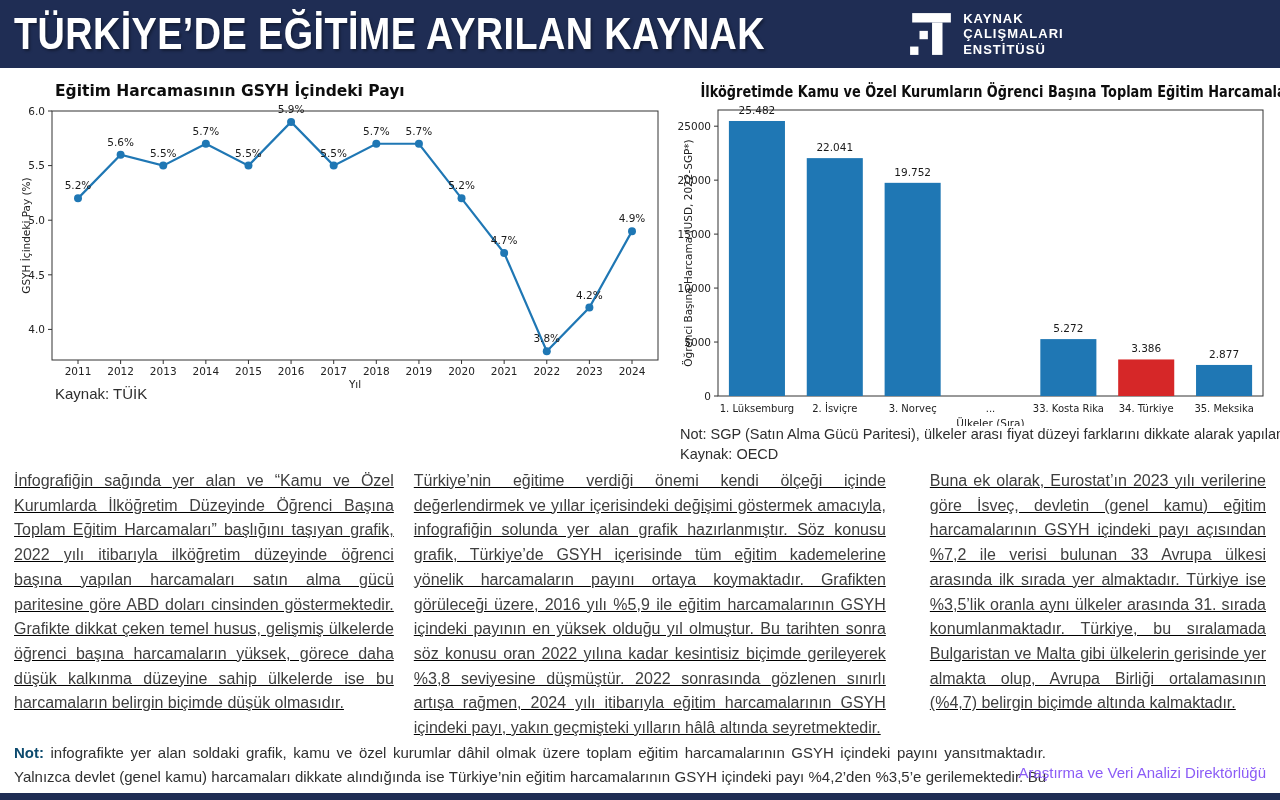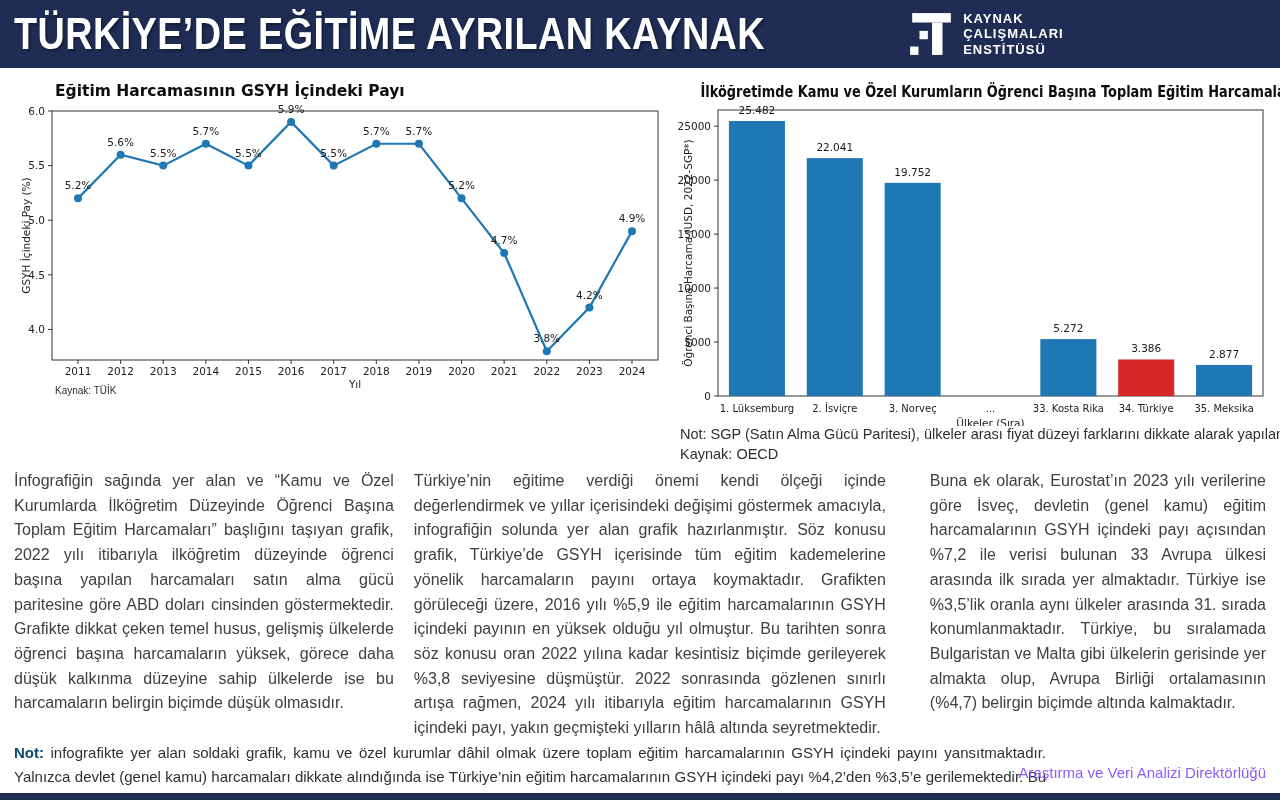--- a/index.html
+++ b/index.html
@@ -19,31 +19,32 @@
     text-shadow:2px 2px 3px rgba(0,0,0,.35);
   }
   .logo{display:flex;align-items:center;gap:9px;margin-right:18px;}
   .logo-text{color:#ffffff;font-size:13px;font-weight:600;letter-spacing:1px;line-height:1.18;}
   
   .chart-section{position:absolute;text-decoration:underline;}
   #lineChartWrap{left:14px;top:78px;width:652px;}
   #barChartWrap{left:668px;top:78px;width:612px;}
   svg text{font-family:"DejaVu Sans","Liberation Sans",sans-serif;}
   .chart-source{
-    position:absolute;left:41px;top:307px;font-size:10px;color:#2e2e2e;
+    position:absolute;left:41px;top:307px;font-size:15px;color:#2e2e2e;
     font-family:"Liberation Sans",sans-serif;
   }
   .chart-note{
     position:absolute;left:12px;top:347px;font-size:14.5px;color:#2e2e2e;
     line-height:1.35;white-space:nowrap;
   }
   
   .columns{
     position:absolute;left:14px;top:469px;width:1252px;
     display:flex;
+    text-decoration:underline;
   }
   .col{
     font-size:16px;line-height:24.7px;color:#3f3f3f;text-align:justify;
   }
   .col-1{width:383px;margin-right:20px;}
   .col-2{width:476px;margin-right:44px;}
   .col-3{width:339px;}
   
   .footer-note{
     position:absolute;left:14px;top:726px;width:1032px;

